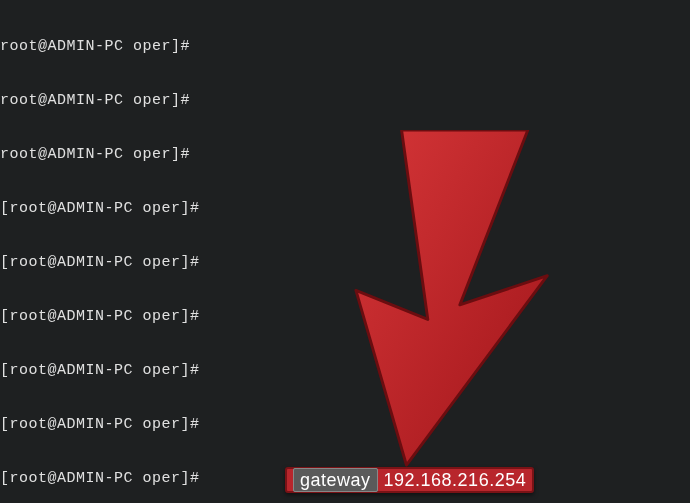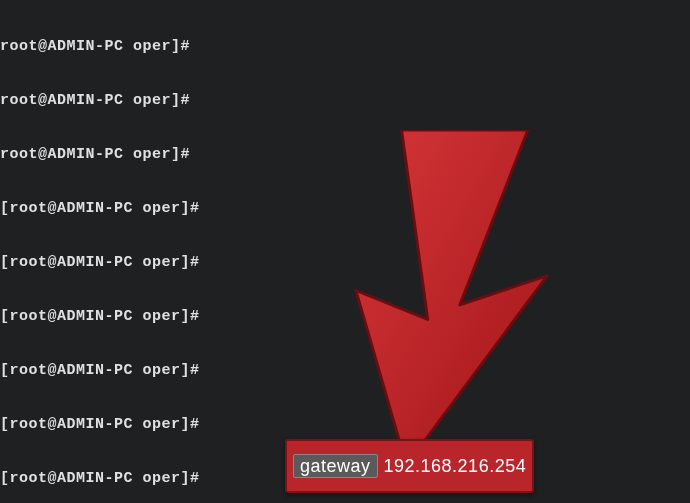--- a/index.html
+++ b/index.html
@@ -12,37 +12,37 @@
       font-size: 15px;
       line-height: 18px;
       overflow: hidden;
       position: relative;
       padding-top: 2px;
     }
     .terminal {
       white-space: pre;
       letter-spacing: 0.5px;
     }
-    .line { min-height: 18px; font-weight: bold; }
+    .line { min-height: 18px; }
     .arrow {
       position: absolute;
       top: 130px;
       left: 345px;
       width: 220px;
       height: 340px;
       pointer-events: none;
     }
     .callout {
       position: absolute;
       left: 285px;
       bottom: 10px;
       background: #b8262c;
       border: 2px solid #7a1216;
       border-radius: 3px;
-      padding: 16px 6px;
+      padding: 2px 6px;
       color: #fff;
       font-family: Arial, sans-serif;
       font-size: 18px;
       letter-spacing: 0.5px;
       box-shadow: 0 2px 4px rgba(0,0,0,0.5);
     }
     .callout .box {
       background: #5a5a5a;
       border: 1px solid #888;
       border-radius: 2px;

